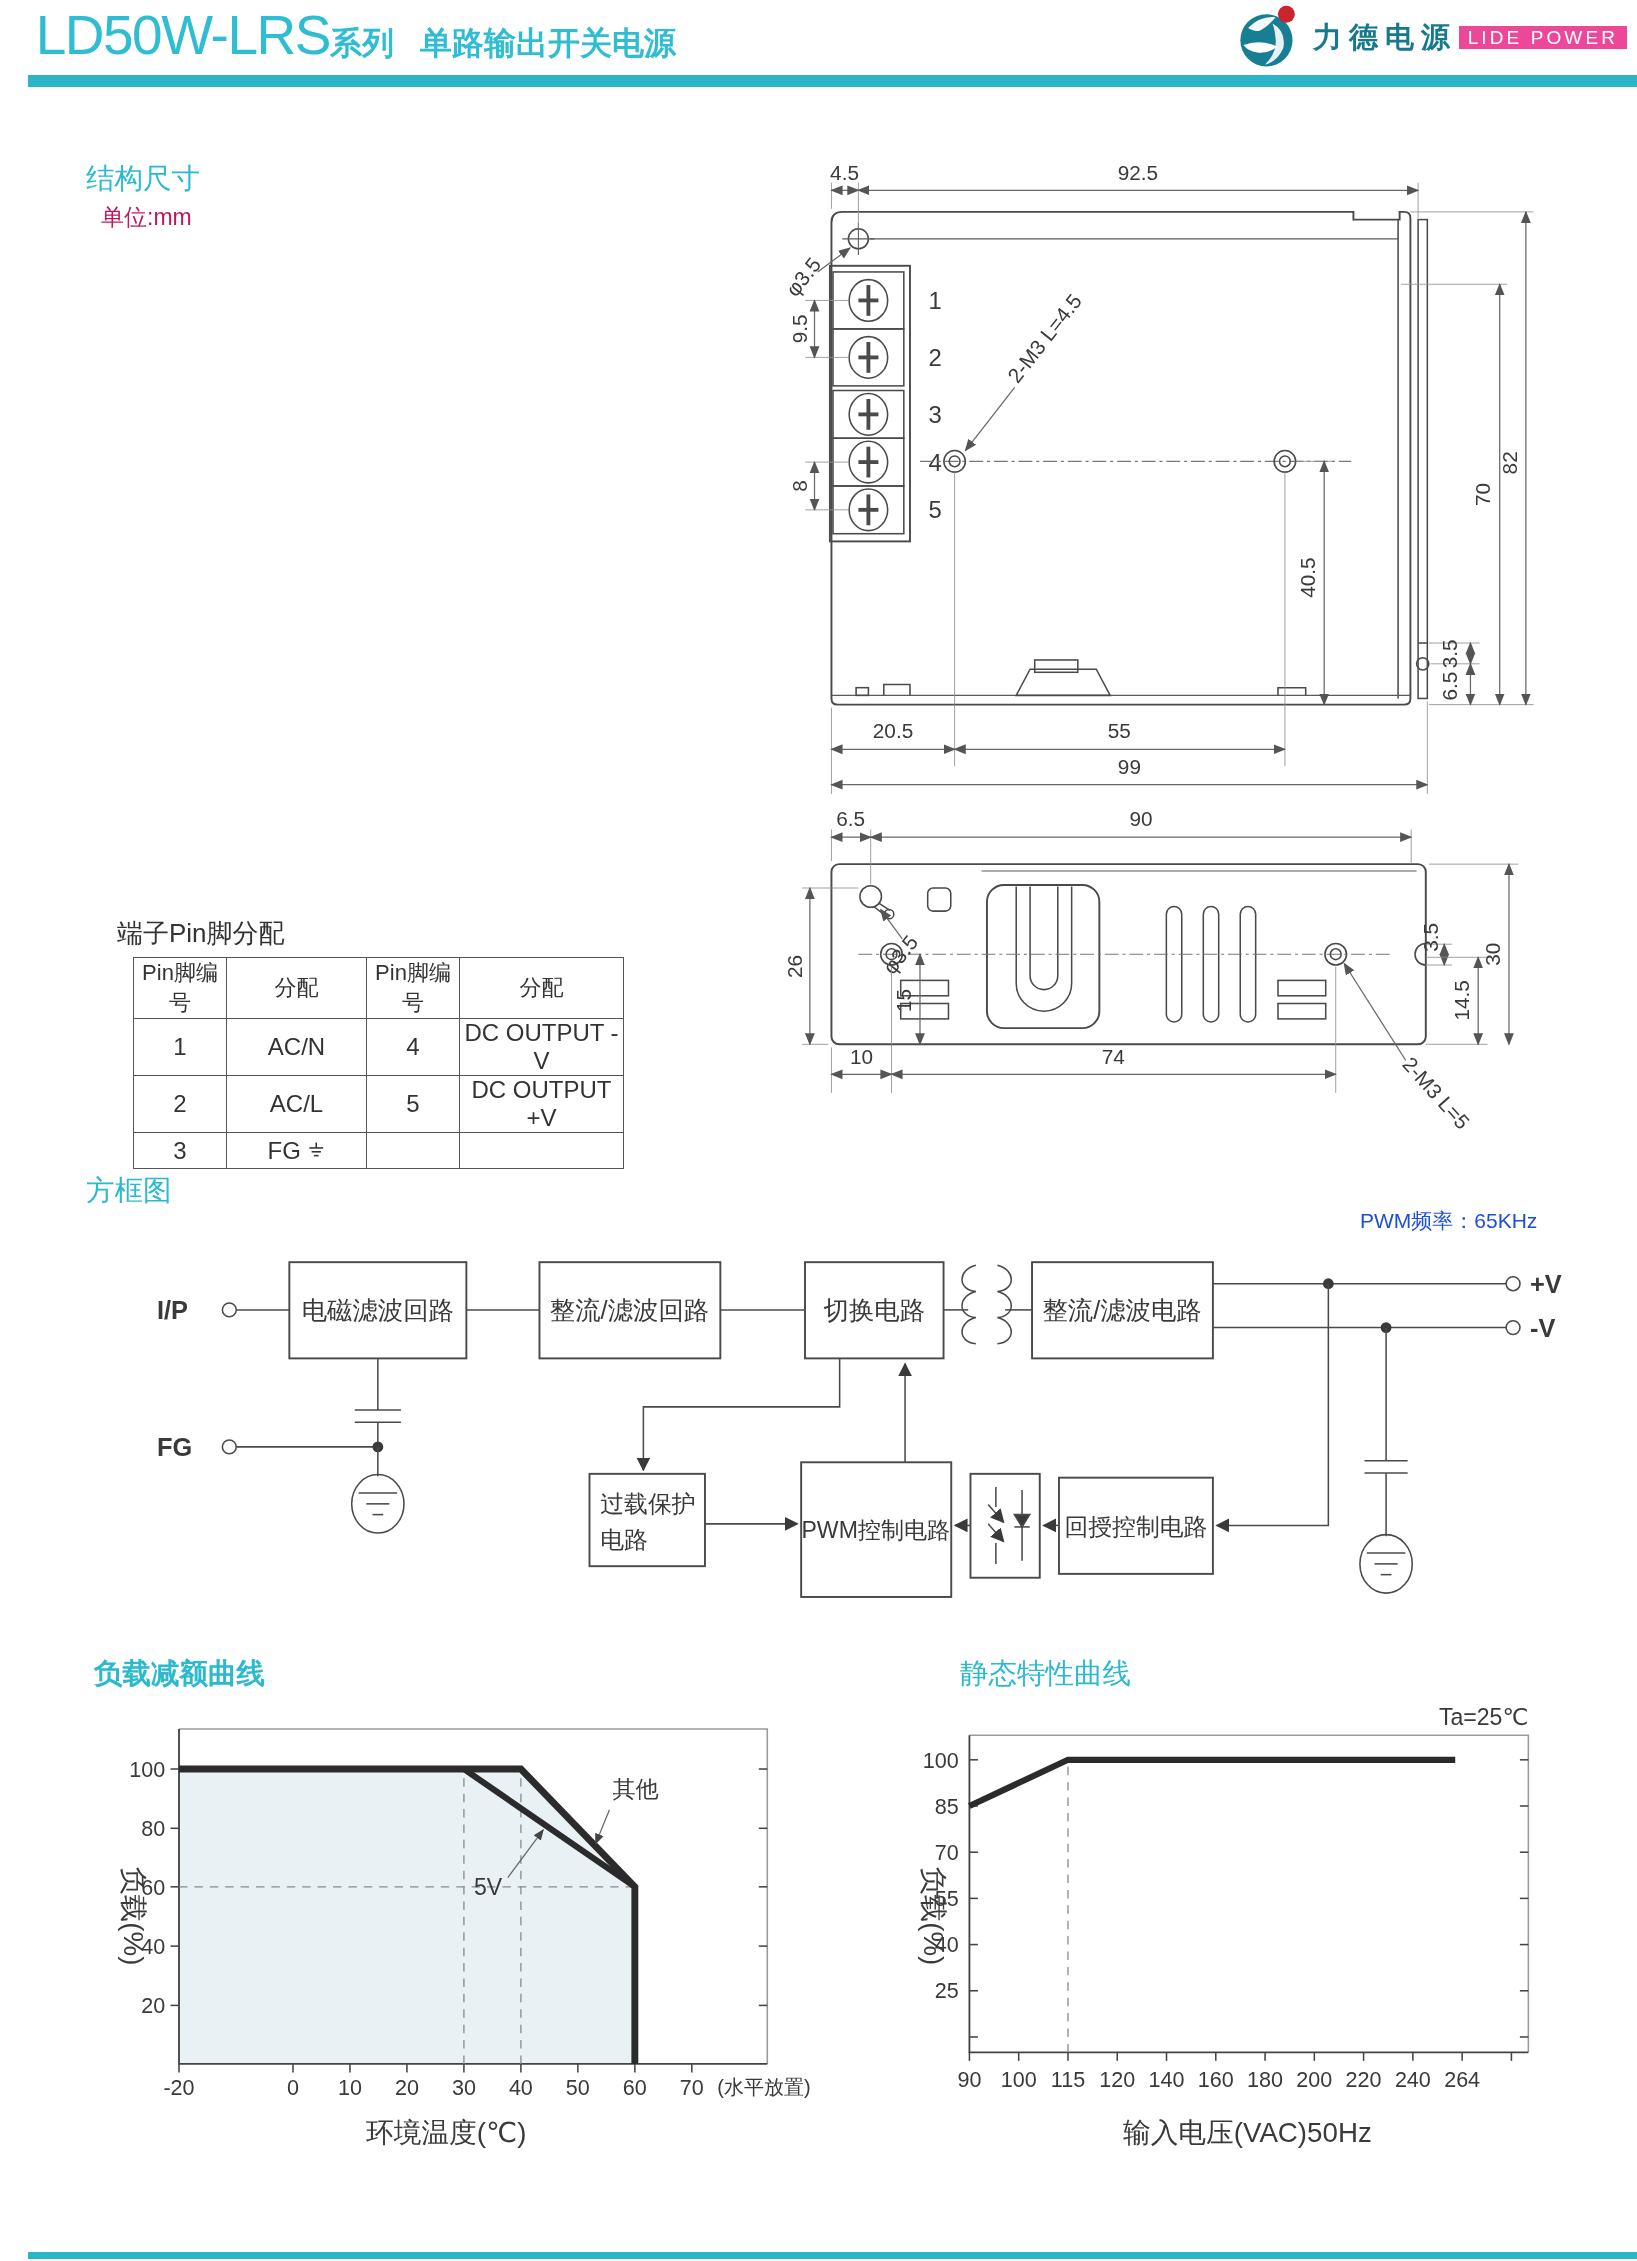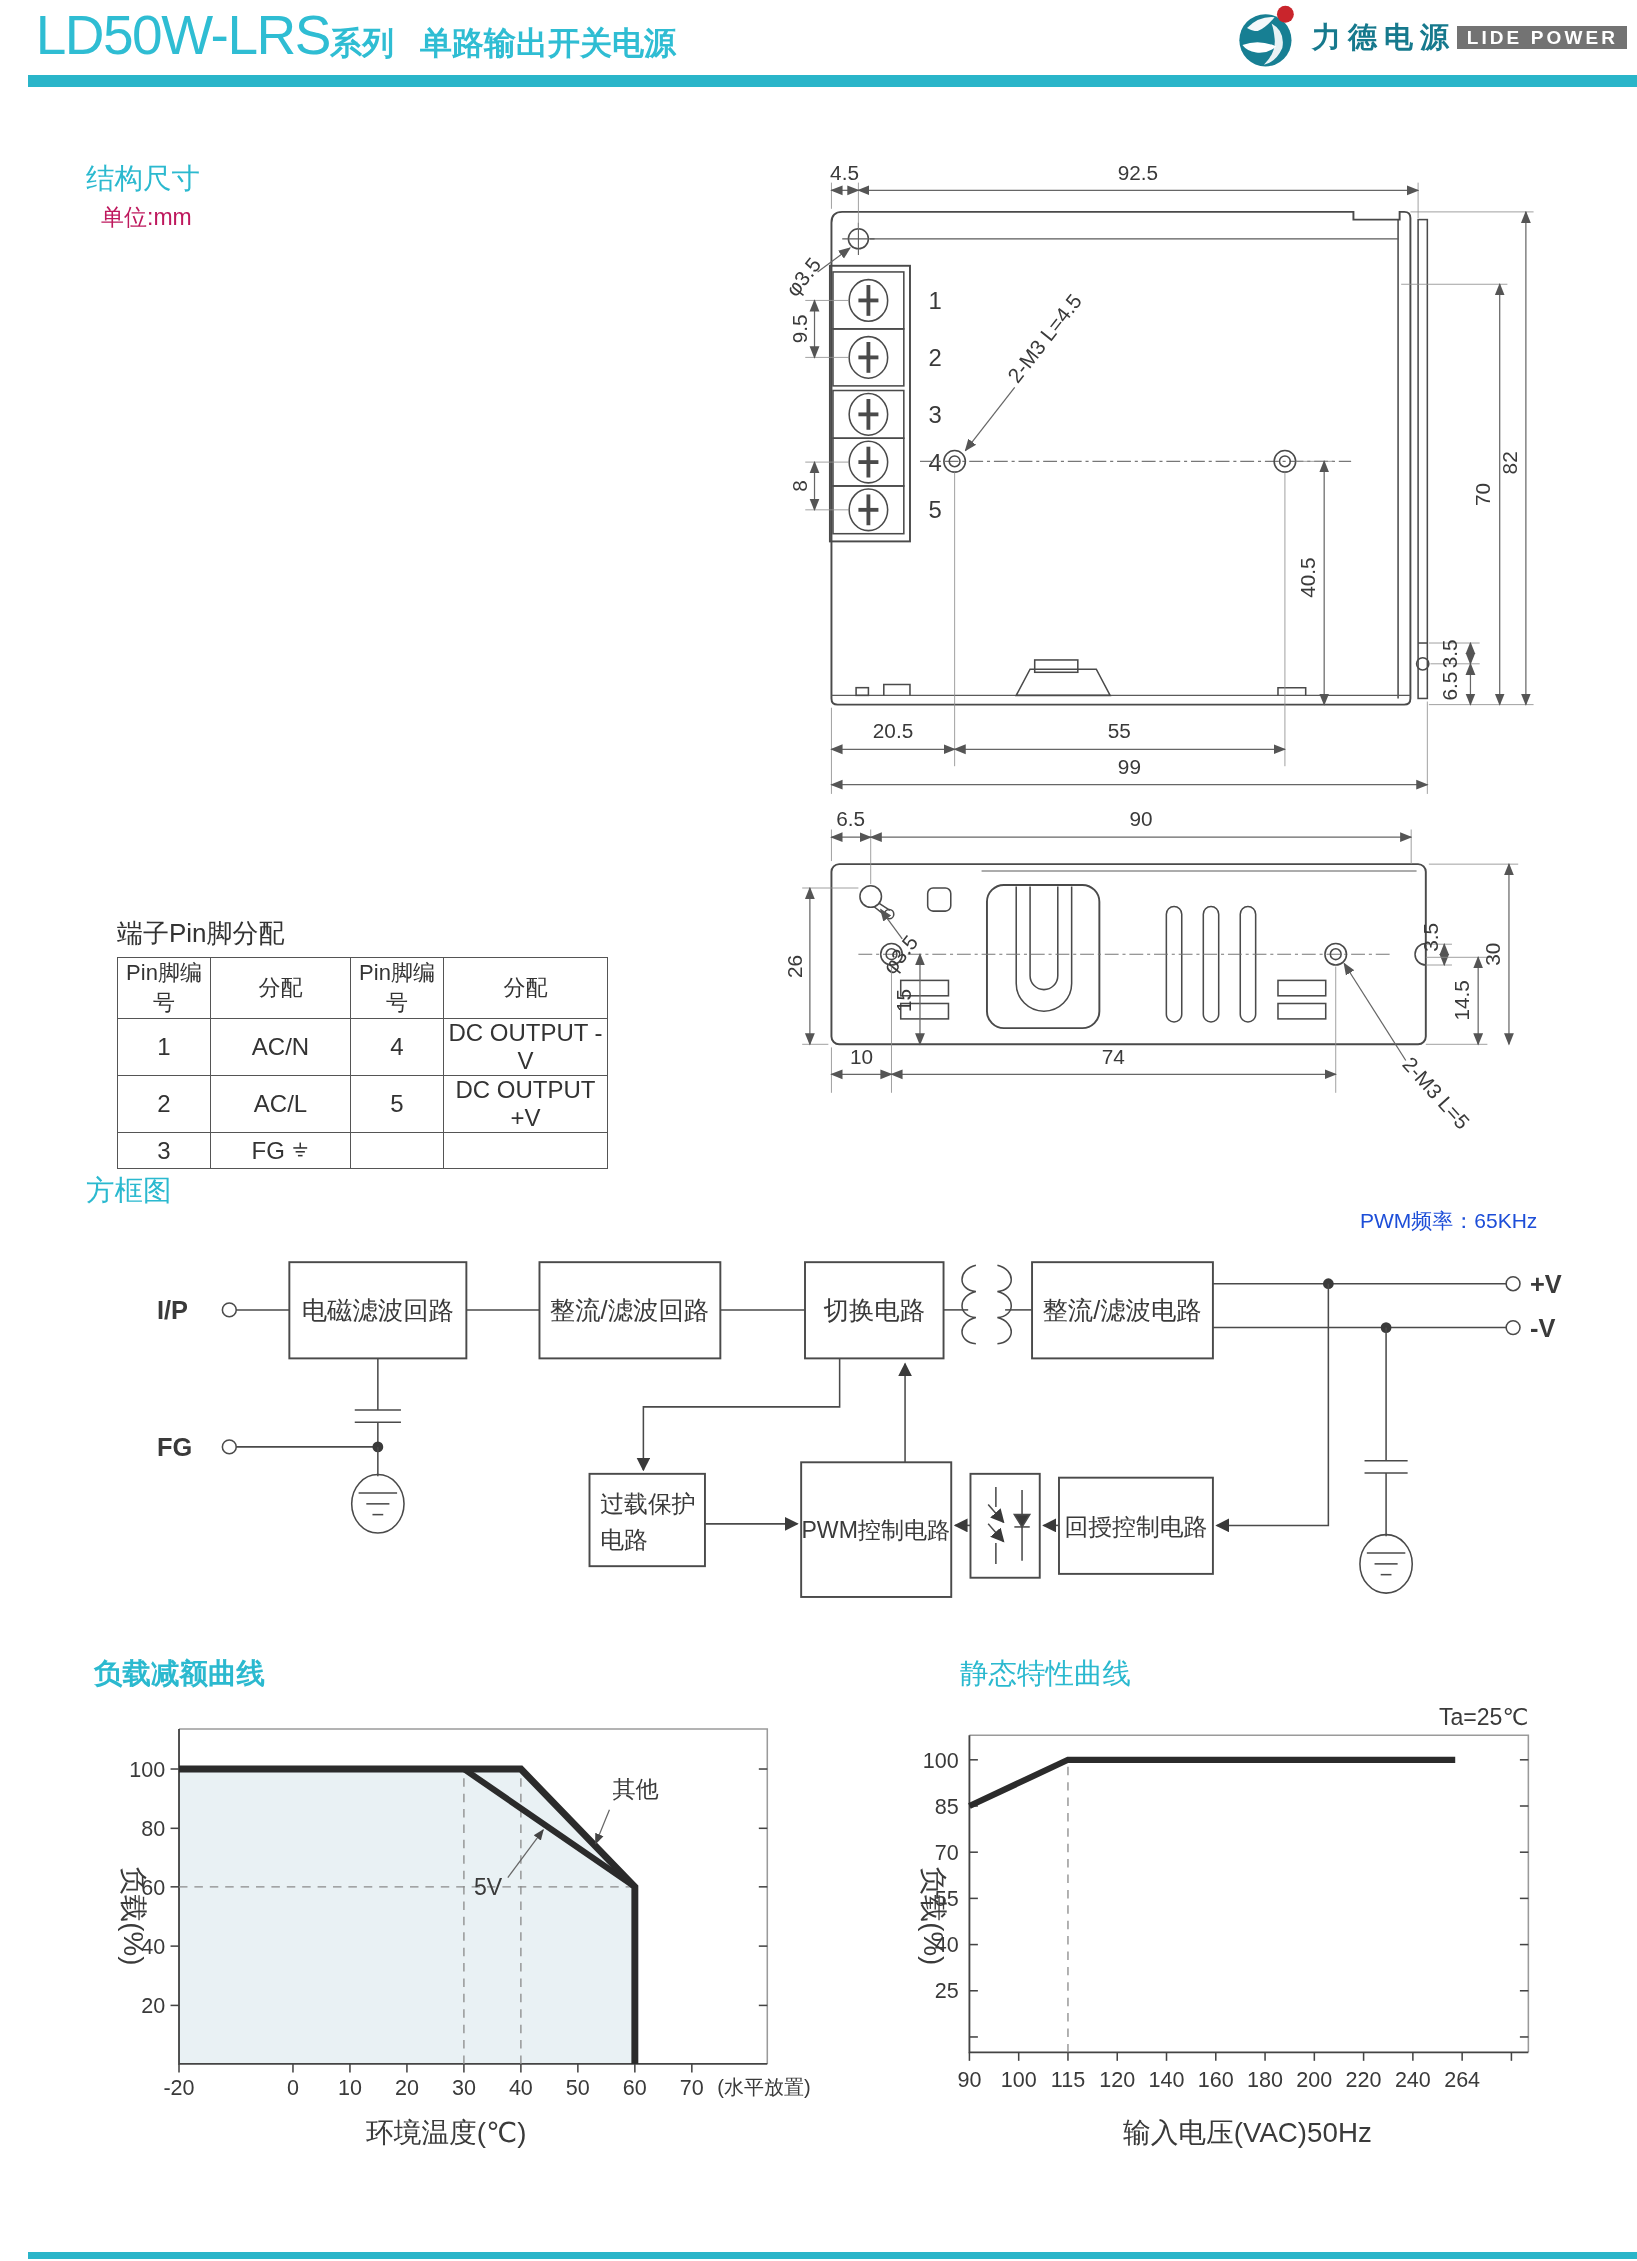--- a/index.html
+++ b/index.html
@@ -11,21 +11,21 @@
   
   .titlebar{left:7.7px;top:3.1px;display:flex;align-items:baseline;}
   .t-model{font-size:55px;font-weight:500;letter-spacing:-1.5px;color:#2fbdd3;}
   .t-series{font-size:32px;font-weight:700;color:#2fbdd3;}
   .t-sub{font-size:32px;font-weight:700;color:#2fbdd3;margin-left:26px;}
   .divider{left:0;top:75px;width:1638px;height:11.5px;background:#2ab5c9;}
   .footerbar{left:0;top:2252px;width:1638px;height:7px;background:#2ab5c9;}
   .logo{right:10.8px;top:4.6px;display:flex;align-items:center;gap:10.8px;position:absolute;}
   .logo-txt{display:flex;flex-direction:row;align-items:center;gap:1.5px;}
   .logo-cn{font-size:29px;font-weight:700;color:#16798d;letter-spacing:7px;}
-  .logo-en{font-size:19px;font-weight:700;color:#fff;background:#737373;padding:0.8px 9.2px;letter-spacing:3.1px;}
+  .logo-en{font-size:19px;font-weight:400;color:#fff;background:#ec4899;padding:0.8px 9.2px;letter-spacing:3.1px;}
   
   .h-cyan{font-size:28.5px;color:#2bb9cf;}
   .sub-note{font-size:23px;color:#be185d;text-align:right;}
   
   .pintable{border-collapse:collapse;}
   .pintable td,.pintable th{border:1.5px solid #555;font-weight:400;text-align:center;padding:0;}
   .pintable th{font-size:22px;height:38px;}
   .pintable td{font-size:24px;height:35px;}
   .c1{width:92px;} .c2{width:139px;} .c3{width:92px;} .c4{width:163px;}
   .fgcell{display:flex;align-items:center;justify-content:center;gap:6.2px;}
@@ -270,21 +270,21 @@
     <text class="dt" transform="translate(888,272) rotate(-90)" text-anchor="middle">14.5</text>
     <line class="ext" x1="836" y1="95" x2="952" y2="95"></line>
     <line class="dim" x1="940" y1="95" x2="940" y2="329" marker-start="url(#sa)" marker-end="url(#sa)"></line>
     <text class="dt" transform="translate(928,212) rotate(-90)" text-anchor="middle">30</text>
 
     <line class="dim" x1="806" y1="350" x2="726" y2="224" marker-end="url(#sa)"></line>
     <text class="dt" transform="translate(800,356) rotate(48)">2-M3 L=5</text>
   </svg>
 
   <div class="abs" style="left:89px;top:916px;font-size:26px;color:#333;">端子Pin脚分配</div>
-  <table class="pintable abs" style="left:89px;top:957px;border-radius:11px;">
+  <table class="pintable abs" style="left:105px;top:957px;border-radius:11px;">
     <tbody>
         <tr>
       <th class="c1">Pin脚编号</th>
       <th class="c2">分配</th>
       <th class="c3">Pin脚编号</th>
       <th class="c4">分配</th>
     </tr>
     <tr>
       <td>1</td>
       <td>AC/N</td>

